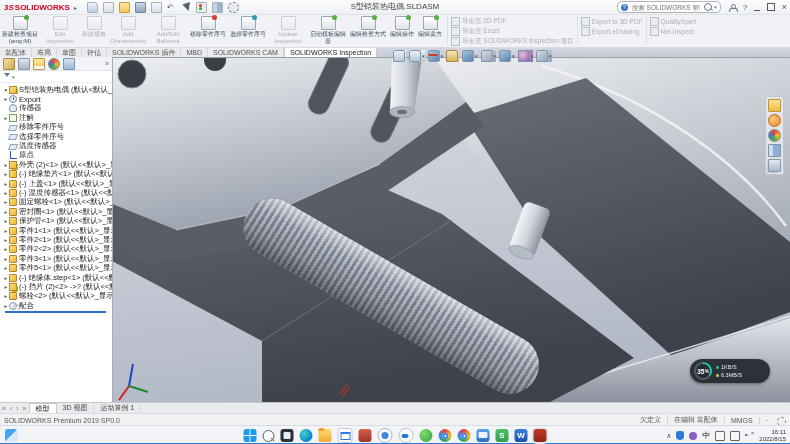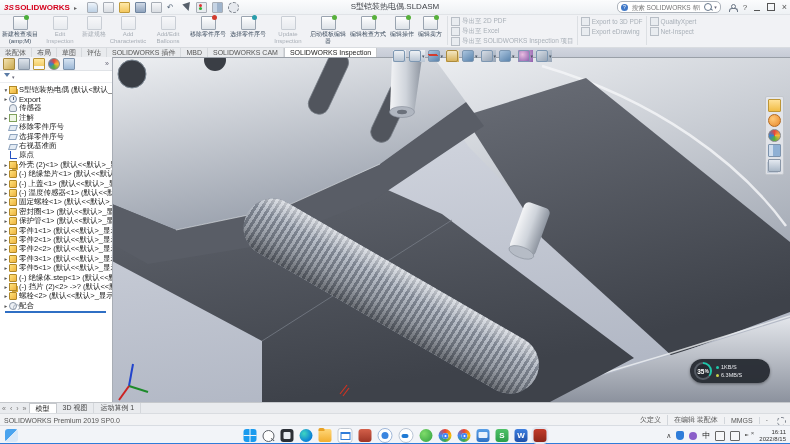--- a/index.html
+++ b/index.html
@@ -384,21 +384,21 @@
         <span class="tl">移除零件序号</span>
       </div>
         <div class="trow">
         <span class="exp"></span>
         <span class="ti ti-plane"></span>
         <span class="tl">选择零件序号</span>
       </div>
         <div class="trow">
         <span class="exp"></span>
         <span class="ti ti-plane"></span>
-        <span class="tl">右视基准面</span>
+        <span class="tl">温度传感器</span>
       </div>
         <div class="trow">
         <span class="exp"></span>
         <span class="ti ti-origin"></span>
         <span class="tl">原点</span>
       </div>
         <div class="trow">
         <span class="exp">▸</span>
         <span class="ti ti-asm"></span>
         <span class="tl">外壳 (2)&lt;1&gt; (默认&lt;&lt;默认&gt;_显示状态</span>

